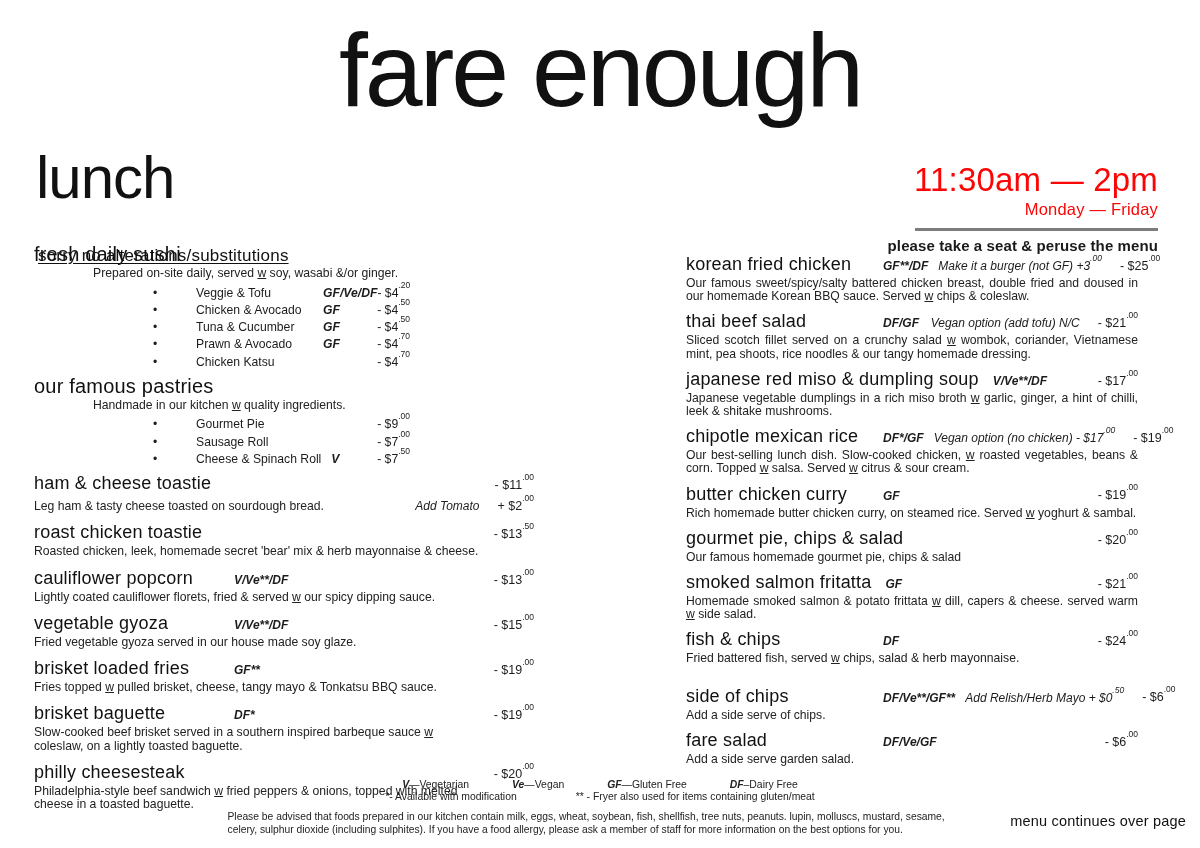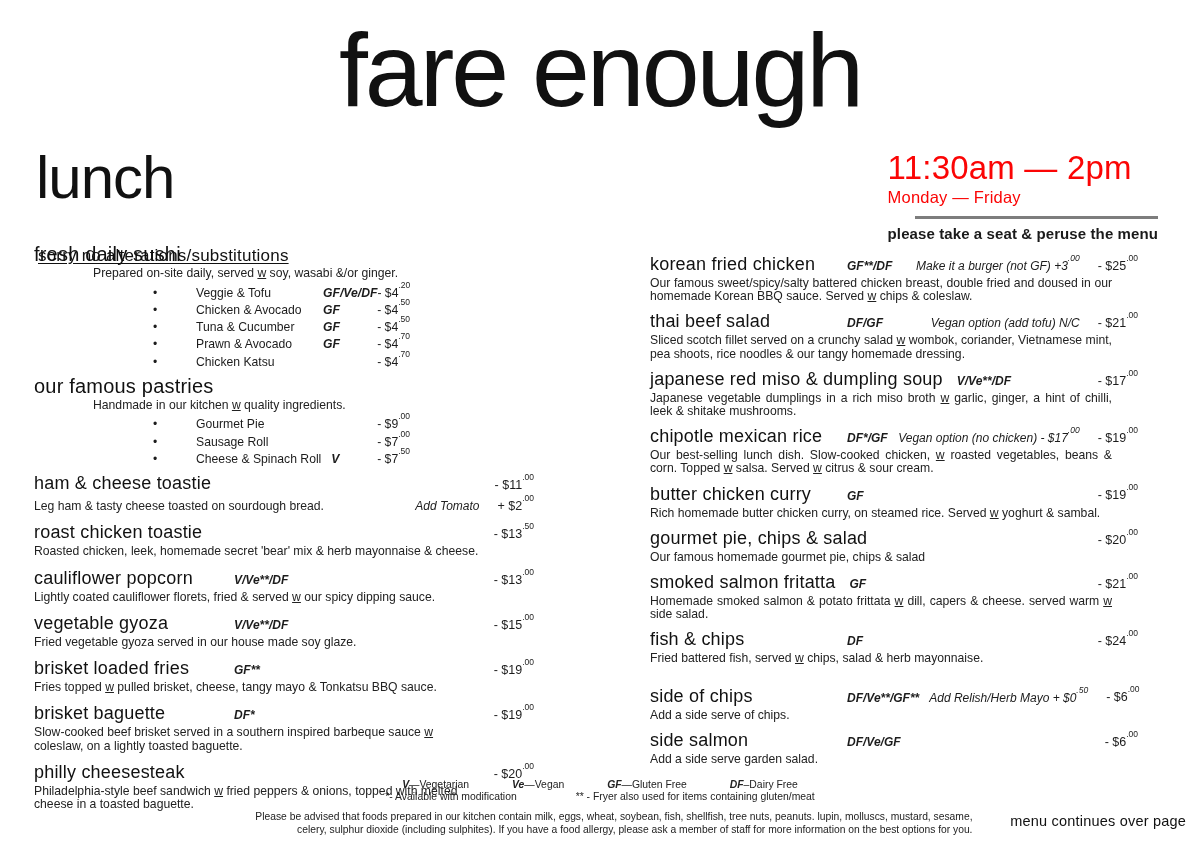--- a/index.html
+++ b/index.html
@@ -17,21 +17,21 @@
   #brand {
     position:absolute; top:14px; left:0; right:0;
     text-align:center;
     font-size:104px; line-height:112px;
     letter-spacing:-3px; font-weight:400; color:#111;
   }
   #lunch {
     position:absolute; left:36px; top:146px;
     font-size:60px; line-height:64px; letter-spacing:-1px; color:#111;
   }
-  #hours-block { position:absolute; right:42px; top:150px; text-align:left; }
+  #hours-block { position:absolute; right:42px; top:162px; text-align:right; }
   #hours   { font-size:33px; line-height:36px; font-weight:400; }
   #days    { font-size:16.5px; line-height:19px; margin-top:2px; }
   #rule    { width:243px; height:3px; background:#7d7d7d; margin:9px 0 6px auto; }
   #seat-note { font-size:15px; font-weight:600; color:#1a1a1a; letter-spacing:.1px; }
   #sorry {
     position:absolute; left:38px; top:224px;
     font-size:17px; font-weight:500; color:#111;
     text-decoration:underline; text-underline-offset:2px; letter-spacing:.2px;margin-top:22px;
   }
 
@@ -46,21 +46,21 @@
   .sub-intro { font-size:12.2px; line-height:13.5px; padding-left:59px; margin-bottom:2px; color:#222; }
   .sub-rows  { width:376px; margin-bottom:6px; }
   .sub-row   { display:flex; align-items:flex-end; font-size:12.2px; line-height:13.2px; }
   .sub-row .bullet { width:43px; padding-left:60px; box-sizing:content-box; width:0; padding-right:43px; margin-left:59px; }
   .sub-row .bullet::before { content:"•"; }
   .sub-name  { min-width:127px; white-space:nowrap; padding-right:10px; }
   .sub-tags  { font-weight:bold; font-style:italic; white-space:nowrap; }
   .sub-price { margin-left:auto; white-space:nowrap; }
 
   .menu-item { margin-bottom:8px; }
-  #col-right .menu-item { margin-bottom:7px; }
+  #col-right .menu-item { margin-bottom:7px;margin-left:36px; }
   .gap-before { margin-top:19px; }
   .item-head { display:flex; align-items:baseline; }
   .item-name {
     font-size:18px; line-height:22px; letter-spacing:.2px; color:#111;
     min-width:200px; white-space:nowrap; padding-right:14px;
   }
   #col-right .item-name { min-width:197px; }
   .item-tags { font-size:12px; font-weight:bold; font-style:italic; white-space:nowrap; padding-right:10px; }
   .rgroup { margin-left:auto; display:flex; align-items:baseline; }
   .item-note { font-size:12px; font-style:italic; white-space:nowrap; padding-right:18px; }
@@ -72,21 +72,21 @@
   .desc-row { display:flex; align-items:baseline; max-width:none; }
   .uw { text-decoration:underline; text-underline-offset:1px; }
 
   
   #footer-legend { position:absolute; left:0; right:0; top:779px; text-align:center; font-size:10.4px; line-height:12px; color:#222; }
   .legend-entry { margin:0 20px; white-space:nowrap; }
   .legend-code  { font-weight:bold; font-style:italic; }
   #legend-line2 span { margin:8px 28px; }
   #footer-allergy {
     position:absolute; left:0; right:0; top:811px; margin:0 auto; width:745px;
-    text-align:right; font-size:10.3px; line-height:12.5px; color:#222;
+    text-align:left; font-size:10.3px; line-height:12.5px; color:#222;
   }
   #continues {
     position:absolute; right:14px; top:813px;
     font-size:14.5px; font-weight:500; letter-spacing:.2px; color:#111;
   }
 </style>
 </head>
 <body>
 
 <div id="brand" class="geo">fare enough</div>
@@ -319,21 +319,21 @@
         <span class="item-tags">DF/Ve**/GF**</span>
         <span class="rgroup">
           <span class="item-note">Add Relish/Herb Mayo + $0<sup class="cents">.50</sup></span>
           <span class="item-price">- $6<sup class="cents">.00</sup></span>
         </span>
       </div>
       <div class="item-desc">Add a side serve of chips.</div>
     </div>
     <div class="menu-item">
       <div class="item-head">
-        <span class="item-name geo">side salmon</span>
+        <span class="item-name geo">fare salad</span>
         <span class="item-tags">DF/Ve/GF</span>
         <span class="rgroup">
           <span class="item-price">- $6<sup class="cents">.00</sup></span>
         </span>
       </div>
       <div class="item-desc">Add a side serve garden salad.</div>
     </div>
   </div>
 
 <div id="footer-legend">

